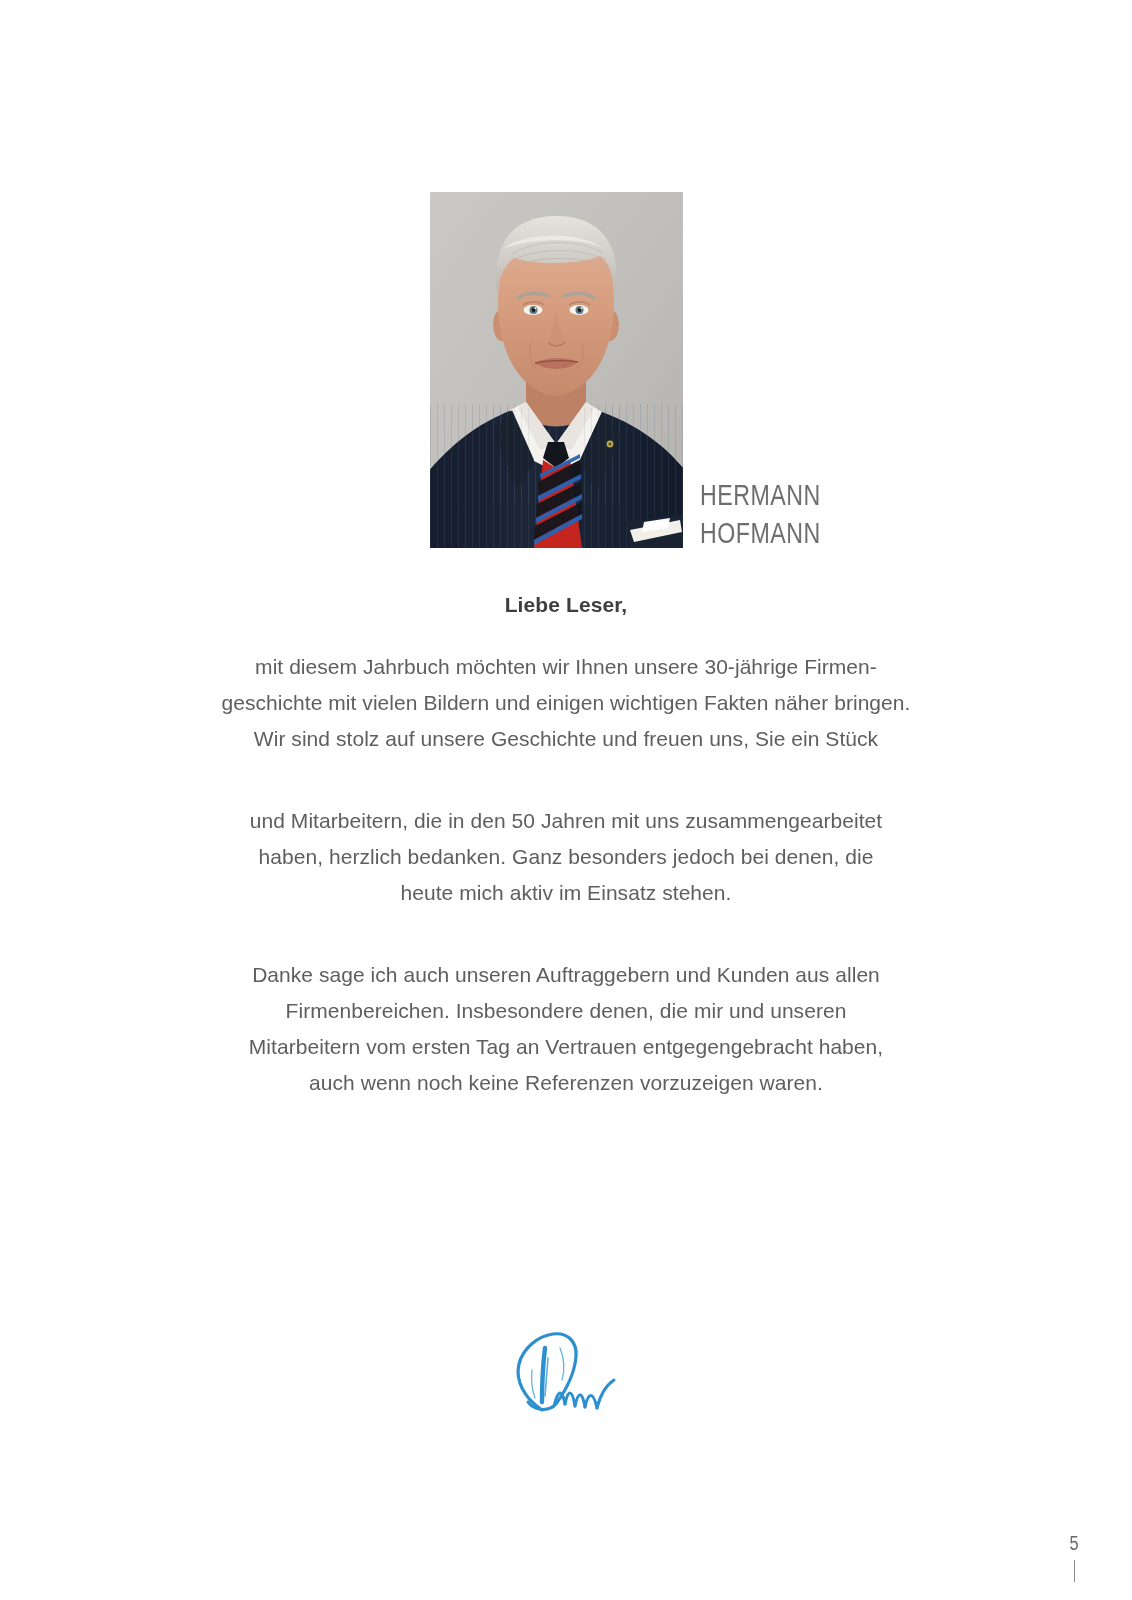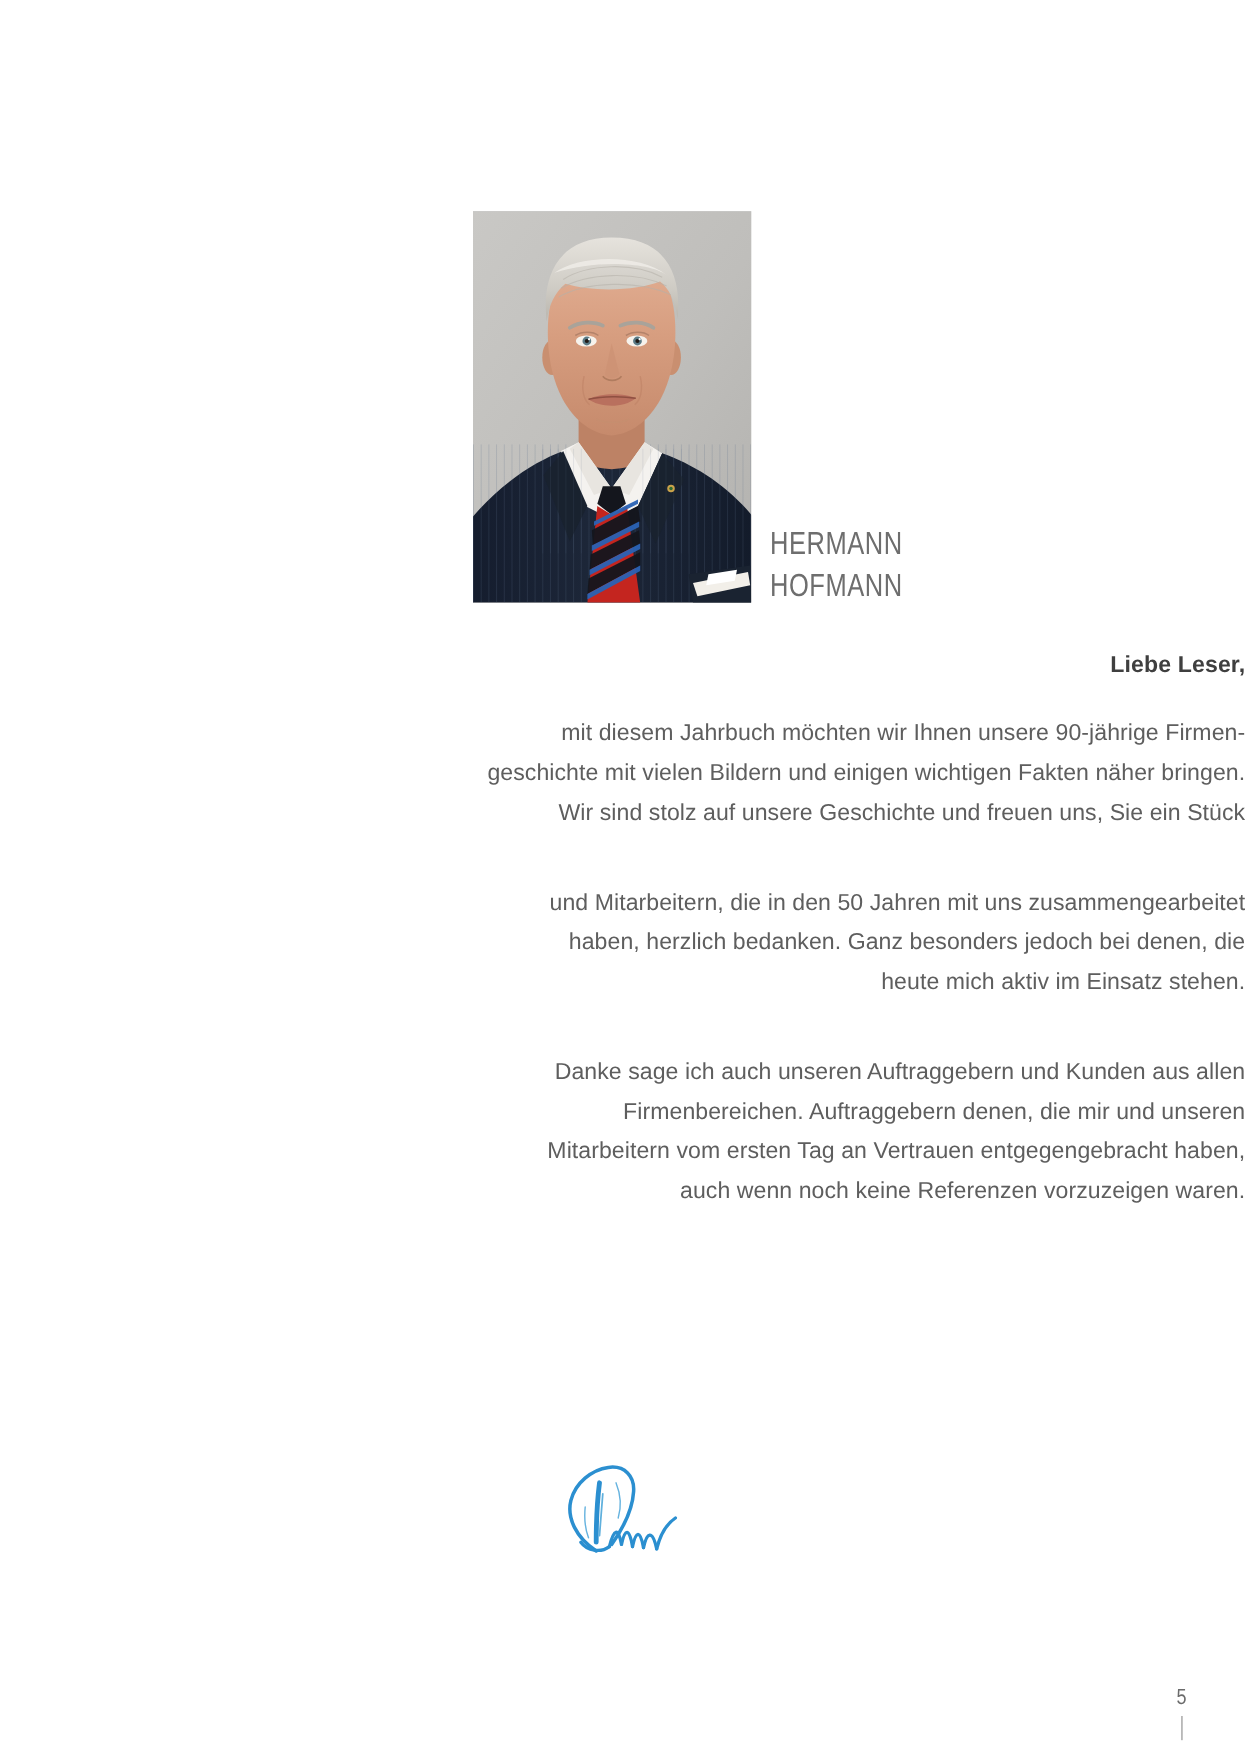--- a/index.html
+++ b/index.html
@@ -61,21 +61,21 @@
     white-space: nowrap;
     margin-bottom: 9px;
   }
 
   
   .letter {
     position: absolute;
     left: 0;
     top: 590px;
     width: 1132px;
-    text-align: right;
+    text-align: center;
   }
   .salutation {
     font-size: 21px;
     font-weight: bold;
     color: #3f3f3f;
     letter-spacing: 0.1px;
     margin: 0 0 30px 0;
     line-height: 1.4;
   }
   .para {
@@ -246,34 +246,34 @@
 
   <div class="name-block">
     <span class="name-line">HERMANN</span>
     <span class="name-line">HOFMANN</span>
   </div>
 
   <div class="letter">
     <div class="salutation">Liebe Leser,</div>
 
     <p class="para">
-      <span class="ln">mit diesem Jahrbuch möchten wir Ihnen unsere 90-jährige Firmen-</span>
+      <span class="ln">mit diesem Jahrbuch möchten wir Ihnen unsere 30-jährige Firmen-</span>
       <span class="ln">geschichte mit vielen Bildern und einigen wichtigen Fakten näher bringen.</span>
       <span class="ln">Wir sind stolz auf unsere Geschichte und freuen uns, Sie ein Stück</span>
     </p>
 
     <p class="para">
       <span class="ln">und Mitarbeitern, die in den 50 Jahren mit uns zusammengearbeitet</span>
       <span class="ln">haben, herzlich bedanken. Ganz besonders jedoch bei denen, die</span>
       <span class="ln">heute mich aktiv im Einsatz stehen.</span>
     </p>
 
     <p class="para">
       <span class="ln">Danke sage ich auch unseren Auftraggebern und Kunden aus allen</span>
-      <span class="ln">Firmenbereichen. Auftraggebern denen, die mir und unseren</span>
+      <span class="ln">Firmenbereichen. Insbesondere denen, die mir und unseren</span>
       <span class="ln">Mitarbeitern vom ersten Tag an Vertrauen entgegengebracht haben,</span>
       <span class="ln">auch wenn noch keine Referenzen vorzuzeigen waren.</span>
     </p>
 
   </div>
 
   <div class="signature">
     <svg viewBox="0 0 135 95" aria-hidden="true">
       <g fill="none" stroke="#2b8fd0" stroke-linecap="round" stroke-linejoin="round">
 

